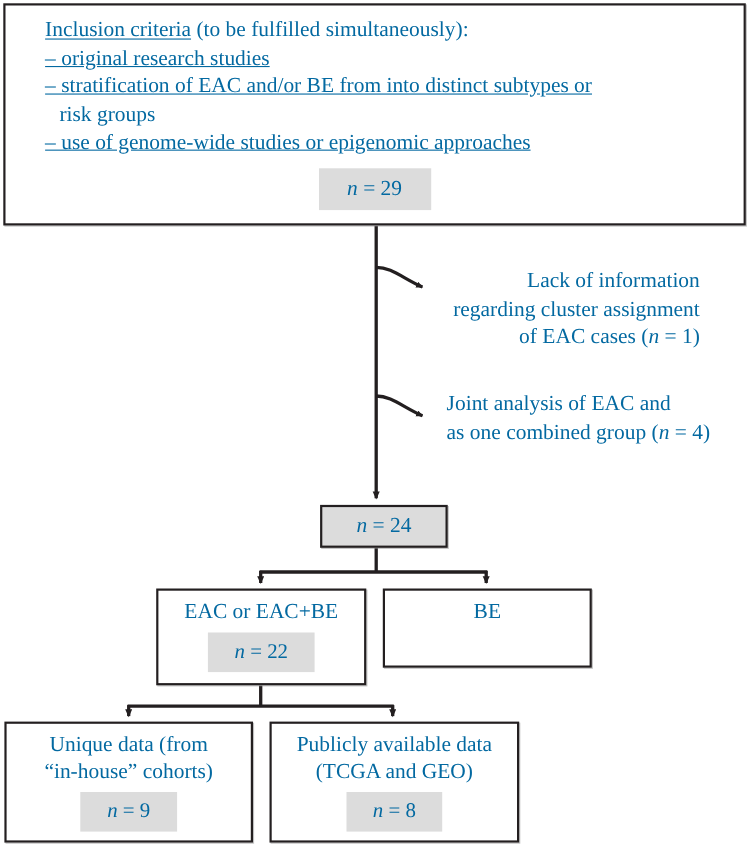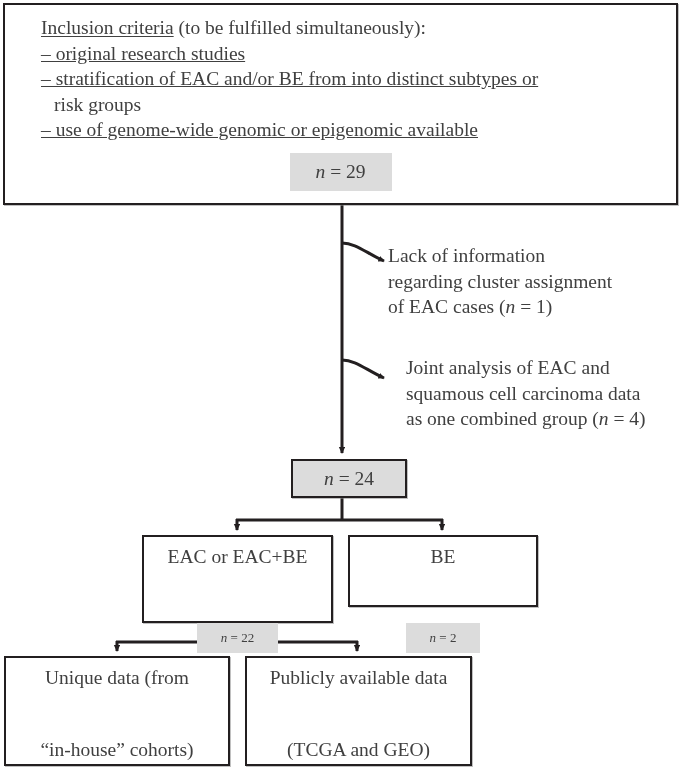--- a/index.html
+++ b/index.html
@@ -6,21 +6,21 @@
     margin: 0;
     padding: 0;
     background: #ffffff;
   }
   #page {
     position: relative;
     width: 685px;
     height: 770px;
     background: #ffffff;
     font-family: "Liberation Serif", "DejaVu Serif", serif;
-    color: #404040;
+    color: #0369a1;
     overflow: hidden;
   }
   .svg-layer {
     position: absolute;
     left: 0;
     top: 0;
     width: 685px;
     height: 770px;
     pointer-events: none;
   }
@@ -110,46 +110,45 @@
     height: 110px;
   }
   .box-body {
     height: 100%;
     display: flex;
     flex-direction: column;
     align-items: center;
     justify-content: flex-start;
     padding-top: 8px;
     box-sizing: border-box;
-    gap: 48px;
   }
   .box-title {
     font-size: 19.5px;
     line-height: 24px;
     text-align: center;
     white-space: nowrap;
   }
   .box-title.two-line {
     white-space: normal;
   }
   .box-badge {
     margin-top: 6px;
     background: #dcdcdc;
-    font-size: 13px;
+    font-size: 19px;
     line-height: 1;
     padding: 8px 24px 9px 24px;
     white-space: nowrap;
   }
   .annot {
     position: absolute;
     font-size: 19.5px;
     line-height: 25.5px;
     white-space: nowrap;
   }
-  .annot-1 { left: 388px; top: 243px; }
+  .annot-1 { left: 412px; top: 243px; text-align: right; }
   .annot-2 { left: 406px; top: 355px; }
   i.ital { font-style: italic; }
 </style>
 </head>
 <body>
 
 <div id="page">
 
   <svg class="svg-layer" viewBox="0 0 685 770" width="685" height="770">
     <defs>
@@ -177,56 +176,54 @@
     <line x1="117" y1="641" x2="117" y2="651" stroke="#231f20" stroke-width="3" marker-end="url(#arrowhead)"></line>
     <line x1="357" y1="641" x2="357" y2="651" stroke="#231f20" stroke-width="3" marker-end="url(#arrowhead)"></line>
   </svg>
 
   <div class="box crit-box box-shadow-edge">
     <div class="crit-inner">
       <div class="crit-line crit-title"><u>Inclusion criteria</u><span> (to be fulfilled simultaneously):</span></div>
       <div class="crit-line crit-hang">– original research studies</div>
       <div class="crit-line crit-hang">– stratification of EAC and/or BE from into distinct subtypes or</div>
       <div class="crit-line crit-cont">risk groups</div>
-      <div class="crit-line crit-hang">– use of genome-wide genomic or epigenomic available</div>
+      <div class="crit-line crit-hang">– use of genome-wide studies or epigenomic approaches</div>
     </div>
     <div class="badge-center-wrap">
       <span class="badge">
         <i class="ital">n</i> = <span>29</span>
       </span>
     </div>
   </div>
 
   <div class="annot annot-1">
     <div>Lack of information</div>
     <div>regarding cluster assignment</div>
     <div>of EAC cases (<i class="ital">n</i> = <span>1</span>)</div>
   </div>
 
   <div class="annot annot-2">
     <div>Joint analysis of EAC and</div>
-    <div>squamous cell carcinoma data</div>
     <div>as one combined group (<i class="ital">n</i> = <span>4</span>)</div>
   </div>
 
   <div class="box n24-box box-shadow-edge">
     <span><i class="ital">n</i> = <span>24</span></span>
   </div>
 
   <div class="box eac-box box-shadow-edge">
     <div class="box-body">
       <div class="box-title">EAC or EAC+BE</div>
       <div class="box-badge"><i class="ital">n</i> = <span>22</span></div>
     </div>
   </div>
 
   <div class="box be-box box-shadow-edge">
     <div class="box-body">
       <div class="box-title">BE</div>
-      <div class="box-badge"><i class="ital">n</i> = <span>2</span></div>
     </div>
   </div>
 
   <div class="box unique-box box-shadow-edge">
     <div class="box-body">
       <div class="box-title two-line">Unique data (from</div>
       <div class="box-title two-line">“in-house” cohorts)</div>
       <div class="box-badge"><i class="ital">n</i> = <span>9</span></div>
     </div>
   </div>

